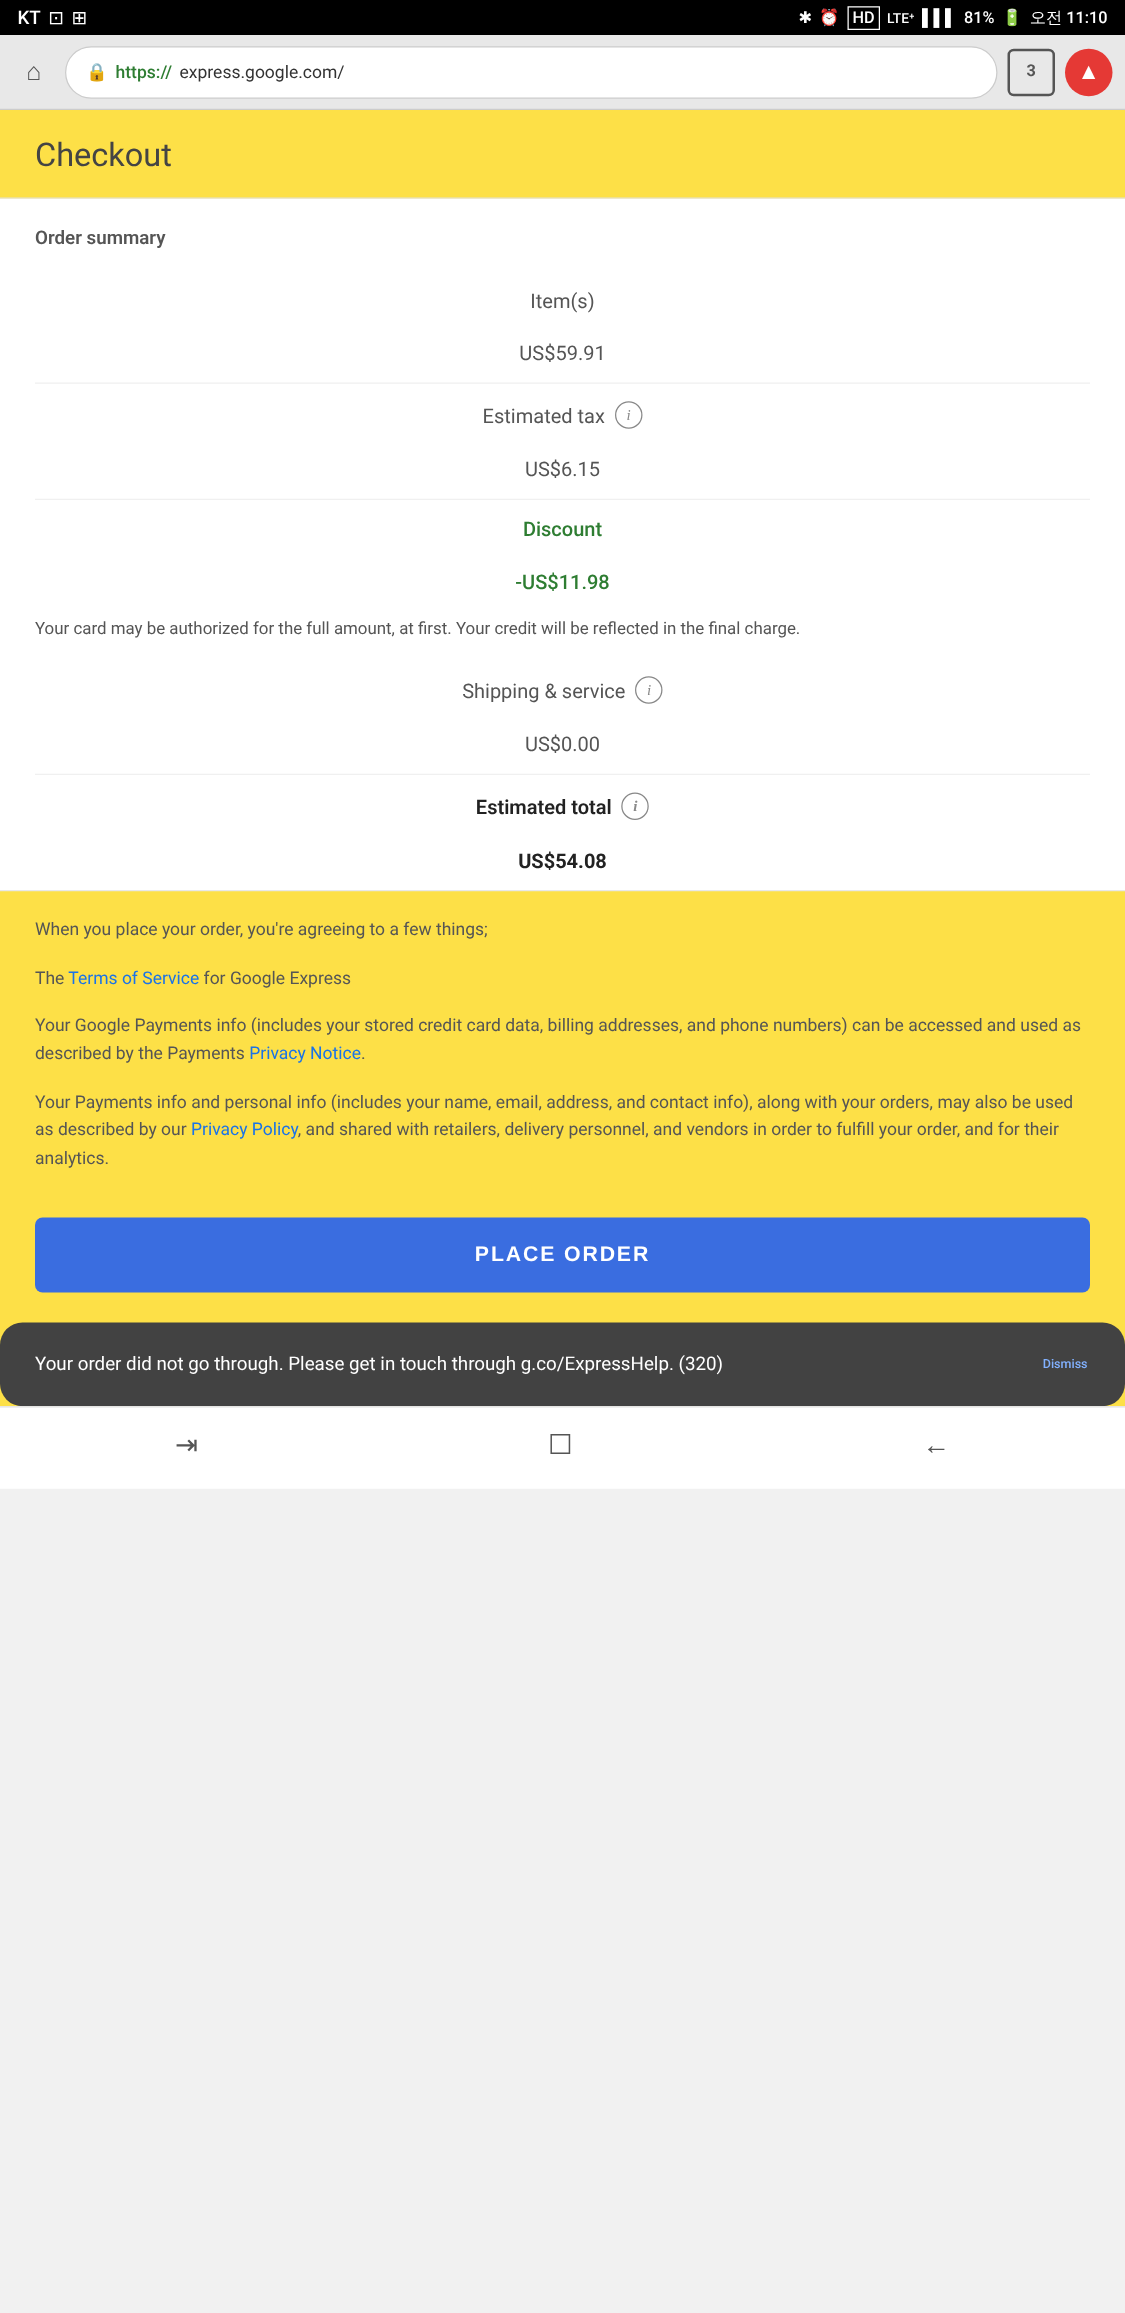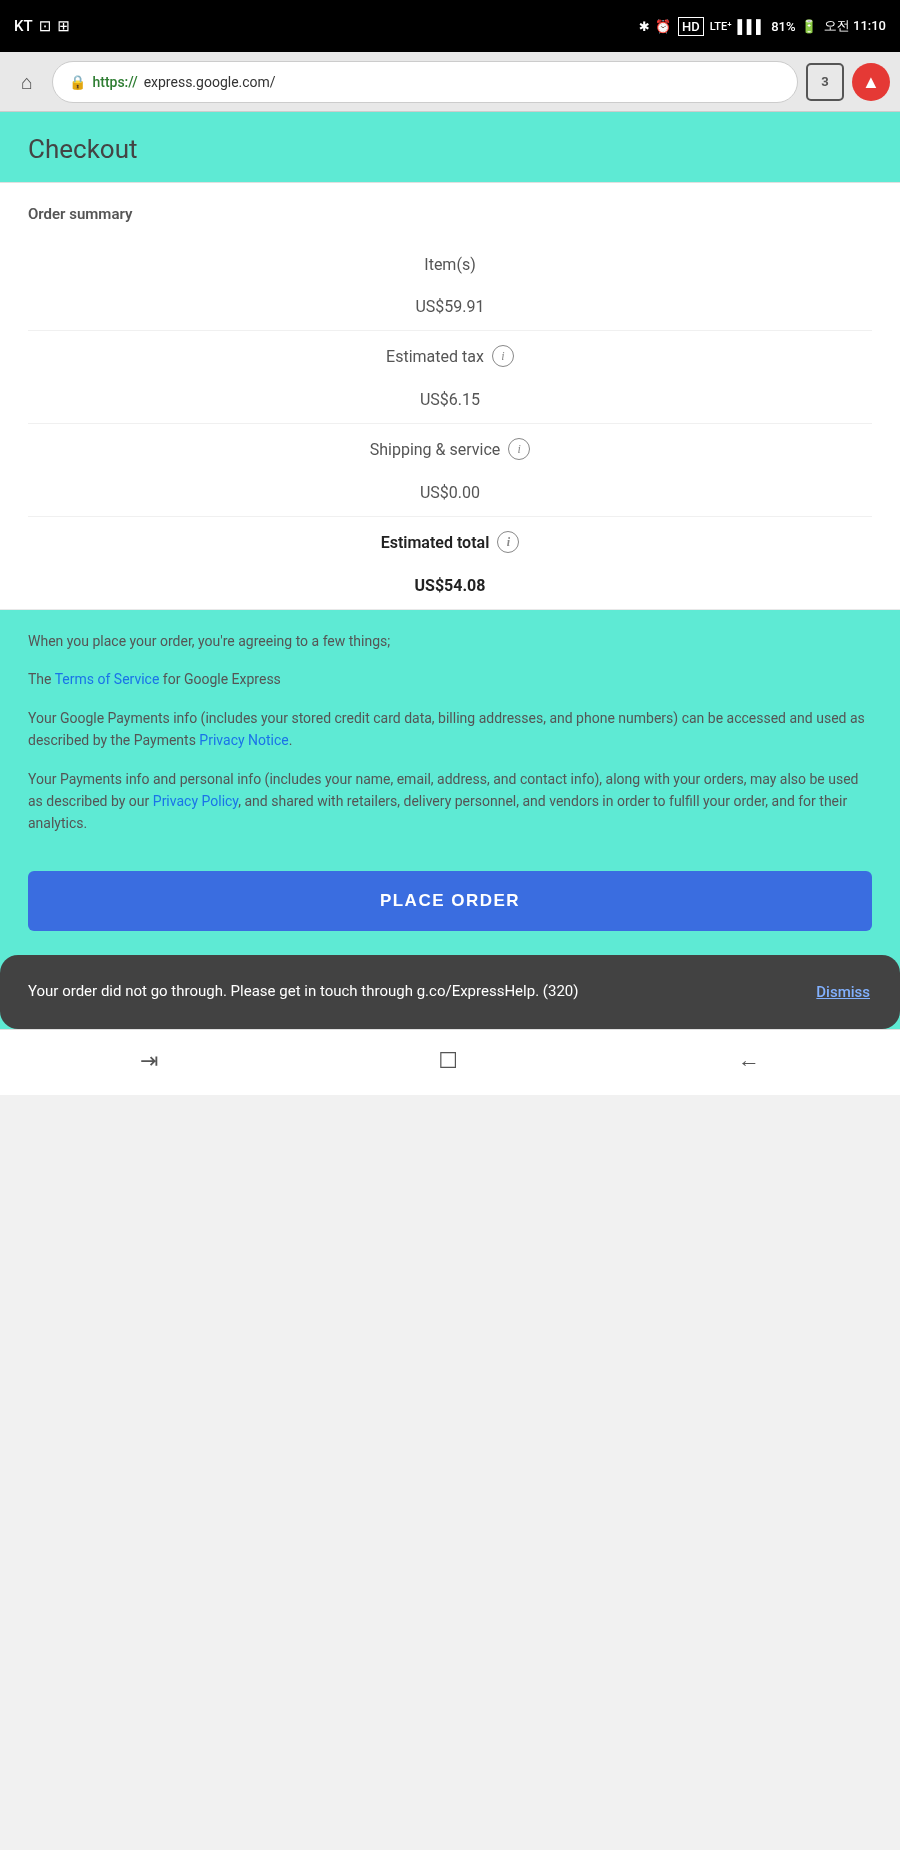--- a/index.html
+++ b/index.html
@@ -13,21 +13,21 @@
     }
 
     
     .status-bar {
       background: #000;
       color: #fff;
       display: flex;
       justify-content: space-between;
       align-items: center;
       padding: 6px 14px;
-      height: 52px;
+      height: 28px;
       font-size: 15px;
       font-weight: 500;
     }
     .status-left { display: flex; align-items: center; gap: 6px; }
     .status-right { display: flex; align-items: center; gap: 6px; font-size: 13px; }
 
     
     .browser-bar {
       background: #e8e8e8;
       display: flex;
@@ -69,21 +69,21 @@
     .notif-btn {
       width: 38px; height: 38px;
       background: #e53935;
       border-radius: 50%;
       display: flex; align-items: center; justify-content: center;
       color: #fff; font-size: 18px;
     }
 
     
     .page {
-      background: #5eead4;
+      background: #fde047;
       margin: 0;
     }
 
     .page-title-bar {
       padding: 22px 28px 18px;
       border-bottom: 1px solid #e0e0e0;
     }
     .page-title {
       font-size: 26px;
       font-weight: 400;
@@ -194,26 +194,25 @@
       border-radius: 18px;
     }
     .toast-text {
       font-size: 15px;
       line-height: 1.5;
       color: #fff;
       flex: 1;
     }
     .toast-dismiss {
       color: #82b1ff;
-      font-size: 15px;
+      font-size: 10px;
       font-weight: 500;
       padding: 6px 10px;
       cursor: pointer;
       white-space: nowrap;
-      text-decoration: underline;
     }
 
     
     .bottom-nav {
       background: #fff;
       border-top: 1px solid #e0e0e0;
       display: flex;
       justify-content: space-around;
       align-items: center;
       padding: 14px 0 18px;
@@ -278,20 +277,27 @@
     <div class="line-item">
       <span class="line-label">
         <span>Estimated tax</span>
         <span class="info-circle">
           <span>i</span>
         </span>
       </span>
       <span class="line-value">US$6.15</span>
     </div>
 
+    <div>
+      <div class="line-item" style="border-bottom:none;">
+        <span class="line-label green">Discount</span>
+        <span class="line-value green">-US$11.98</span>
+      </div>
+      <div class="discount-note">Your card may be authorized for the full amount, at first. Your credit will be reflected in the final charge.</div>
+    </div>
 
     <div class="line-item">
       <span class="line-label">
         <span>Shipping &amp; service</span>
         <span class="info-circle">
           <span>i</span>
         </span>
       </span>
       <span class="line-value">US$0.00</span>
     </div>

